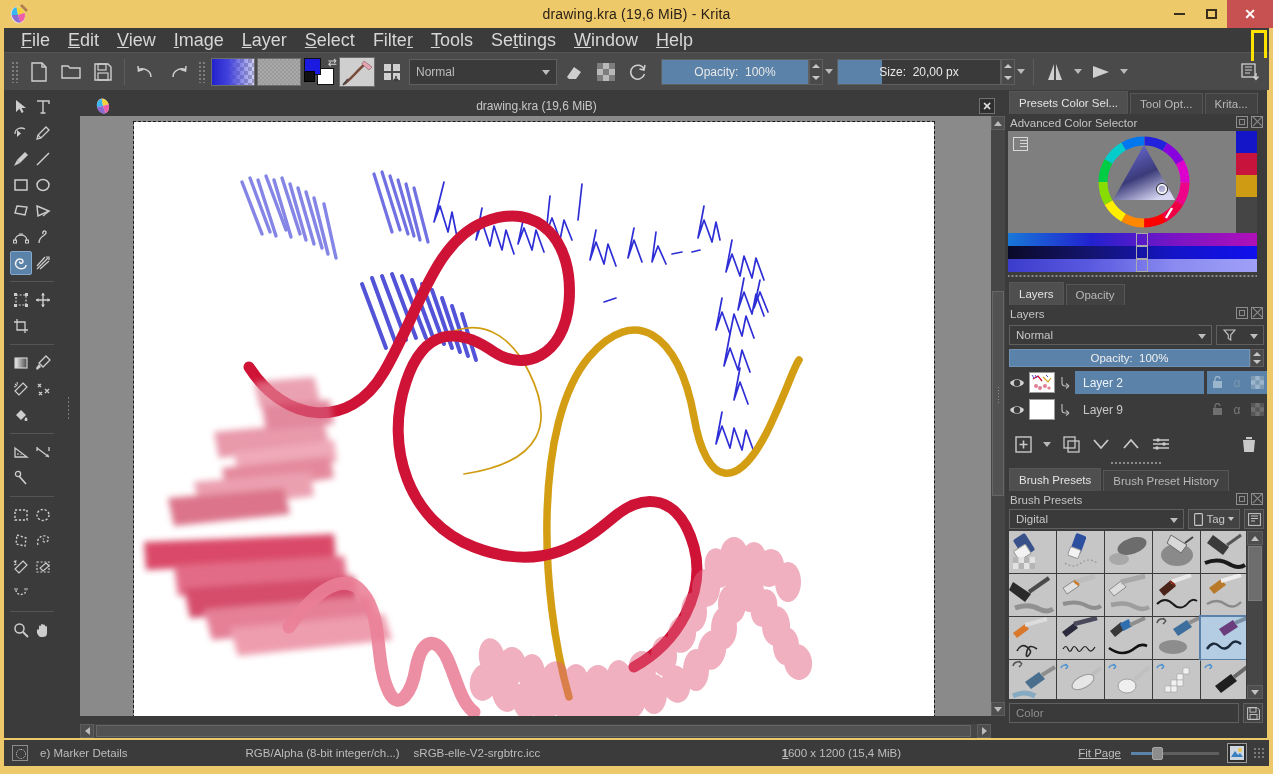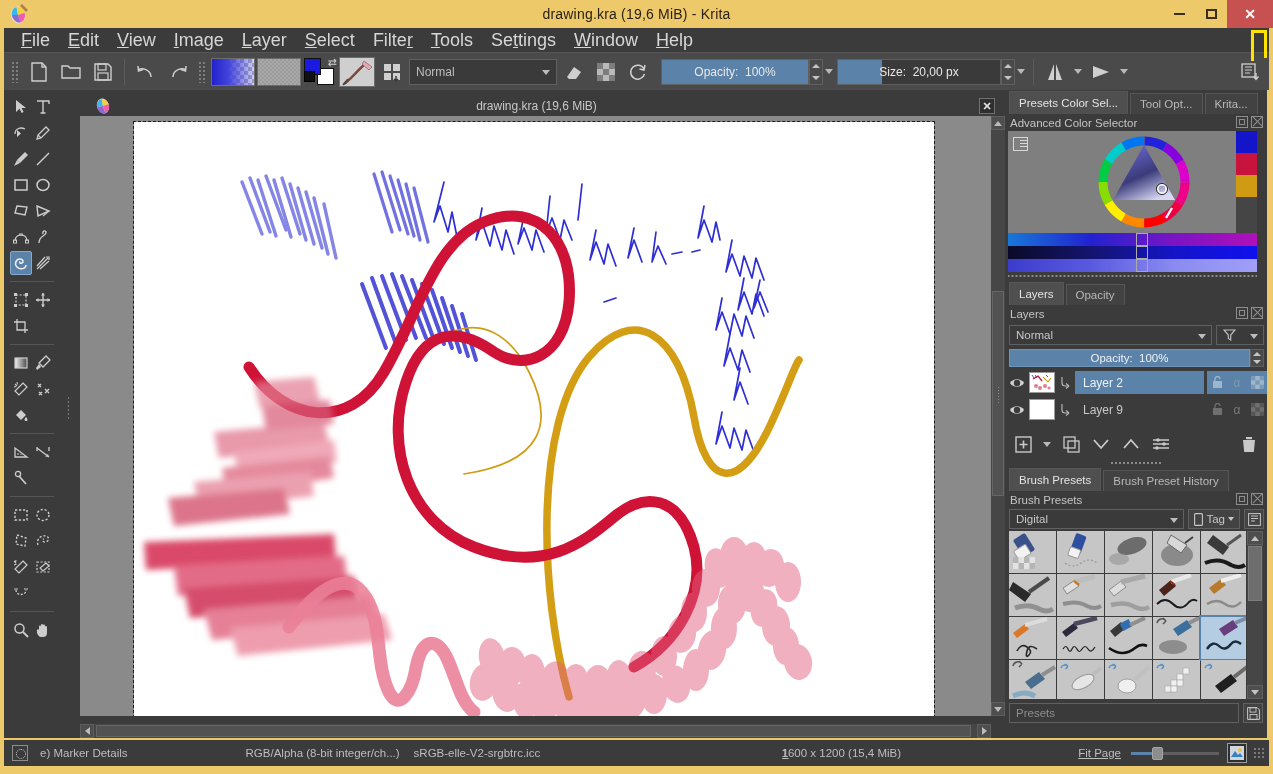--- a/index.html
+++ b/index.html
@@ -1397,21 +1397,21 @@
           </div>
         <div class="thumb"></div>
         <div class="btn dn">
             <i></i>
           </div>
       </div>
     </div>
 
     <div class="search-row">
       <div class="search-in">
-        <span>Presets</span>
+        <span>Color</span>
       </div>
       <div class="savebtn">
         <svg width="13" height="13" viewBox="0 0 13 13">
             <path d="M0.6 0.6 h9.5 l2.3 2.3 v9.5 h-11.8 z" fill="none" stroke="#c7c7c7" stroke-width="1"></path>
             <rect x="3" y="0.8" width="6" height="4.3" fill="none" stroke="#c7c7c7" stroke-width="0.9"></rect>
             <rect x="3" y="7.5" width="7" height="4.8" fill="none" stroke="#c7c7c7" stroke-width="0.9"></rect>
           </svg>
       </div>
     </div>
   </div>

